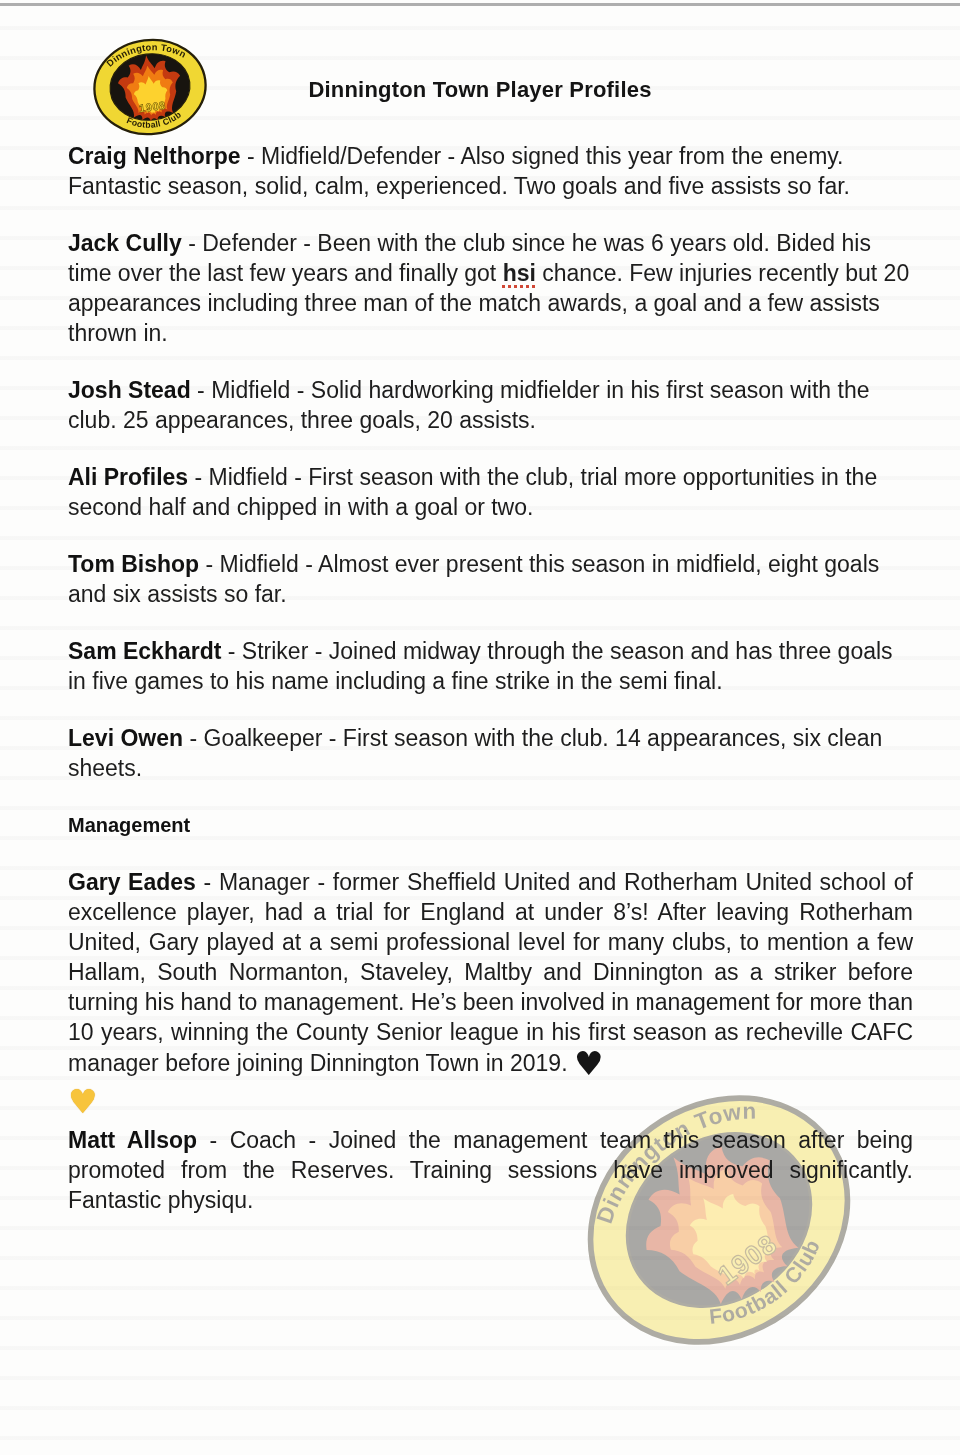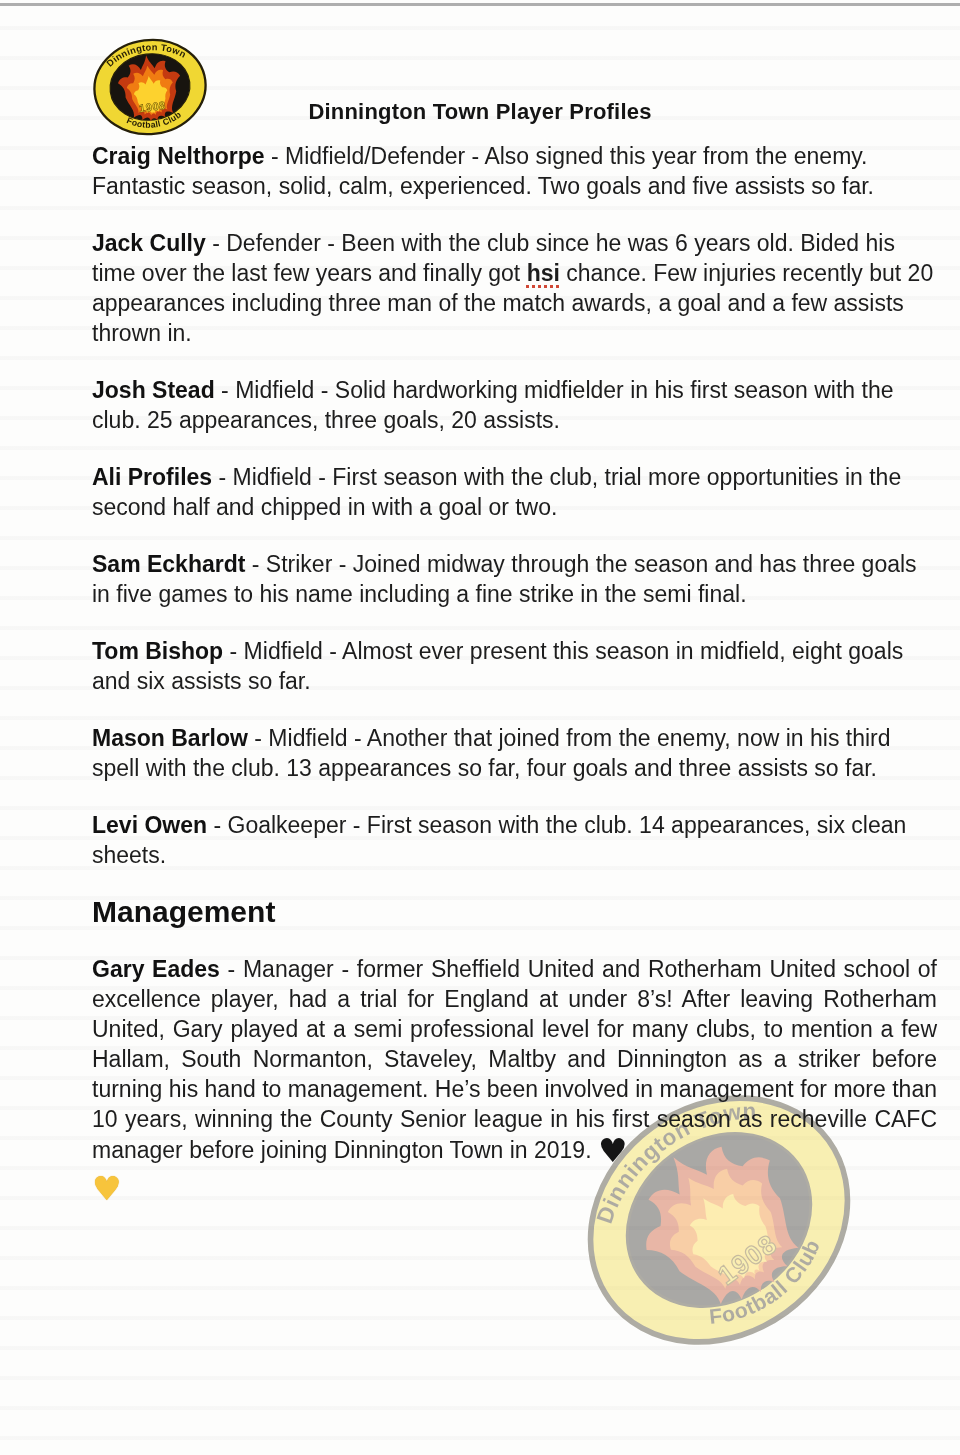--- a/index.html
+++ b/index.html
@@ -40,51 +40,50 @@
     left: 578px; top: 1100px;
     width: 282px; height: 240px;
     transform: rotate(-36deg);
     opacity: 0.36;
     z-index: 0;
   }
   .watermark-wrap svg { width: 100%; height: 100%; }
 
   .doc-title {
     position: absolute;
-    top: 99px; left: 0;
+    top: 77px; left: 0;
     width: 100%;
     text-align: center;
     font-size: 22px;
     font-weight: bold;
     color: #141414;
     letter-spacing: 0.2px;
     z-index: 1;
   }
   .content {
     position: absolute;
     left: 68px; top: 141px;
     width: 845px;
     z-index: 1;
     color: #1d1d1d;
     font-size: 23px;
     line-height: 30px;
-    margin-left: 24px;
   }
   p.profile { margin: 0 0 27px 0; }
   p.profile b { font-weight: bold; color: #111; }
   p.justified { text-align: justify; }
   .misspelled {
     text-decoration: underline dotted #d14836;
     text-decoration-thickness: 3px;
     text-underline-offset: 4px;
     font-weight: bold;
   }
   .section-heading {
     font-weight: bold;
-    font-size: 30px;
+    font-size: 20px;
     color: #111;
     margin: 0 0 27px 0;
   }
   .heart {
     font-family: "DejaVu Sans", sans-serif;
     font-size: 33px;
     line-height: 34px;
     vertical-align: -4px;
   }
   .heart.black { color: #151515; }
@@ -139,29 +138,29 @@
   <div class="content">
 
     <p class="profile"><b>Craig Nelthorpe</b><span> - Midfield/Defender - Also signed this year from the enemy. Fantastic season, solid, calm, experienced. Two goals and five assists so far.</span></p>
 
     <p class="profile"><b>Jack Cully</b><span> - Defender - Been with the club since he was 6 years old. Bided his time over the last few years and finally got </span><span class="misspelled">hsi</span><span> chance. Few injuries recently but 20 appearances including three man of the match awards, a goal and a few assists thrown in.</span></p>
 
     <p class="profile"><b>Josh Stead</b><span> - Midfield - Solid hardworking midfielder in his first season with the club. 25 appearances, three goals, 20 assists.</span></p>
 
     <p class="profile"><b>Ali Profiles</b><span> - Midfield - First season with the club, trial more opportunities in the second half and chipped in with a goal or two.</span></p>
 
+    <p class="profile"><b>Tom Bishop</b><span> - Midfield - Almost ever present this season in midfield, eight goals and six assists so far.</span></p>
+
     <p class="profile"><b>Sam Eckhardt</b><span> - Striker - Joined midway through the season and has three goals in five games to his name including a fine strike in the semi final.</span></p>
 
-    <p class="profile"><b>Tom Bishop</b><span> - Midfield - Almost ever present this season in midfield, eight goals and six assists so far.</span></p>
-
-    <p class="profile"><b>Mason Barlow</b><span> - Midfield - Another that joined from the enemy, now in his third spell with the club. 13 appearances so far, four goals and three assists so far.</span></p>
 
     <p class="profile"><b>Levi Owen</b><span> - Goalkeeper - First season with the club. 14 appearances, six clean sheets.</span></p>
 
     <p class="section-heading">Management</p>
 
     <p class="profile justified gary-para"><b>Gary Eades</b><span> - Manager - former Sheffield United and Rotherham United school of excellence player, had a trial for England at under 8’s! After leaving Rotherham United, Gary played at a semi professional level for many clubs, to mention a few Hallam, South Normanton, Staveley, Maltby and Dinnington as a striker before turning his hand to management. He’s been involved in management for more than 10 years, winning the County Senior league in his first season as recheville CAFC manager before joining Dinnington Town in 2019. </span><span class="heart black">♥</span></p>
 
     <p class="heart-line"><span class="heart yellow">♥</span></p>
 
+    <p class="profile justified matt-para"><b>Matt Allsop</b><span> - Coach - Joined the management team this season after being promoted from the Reserves. Training sessions have improved significantly. Fantastic physiqu.</span></p>
 
   </div>
 </div>
 
 </body></html>

